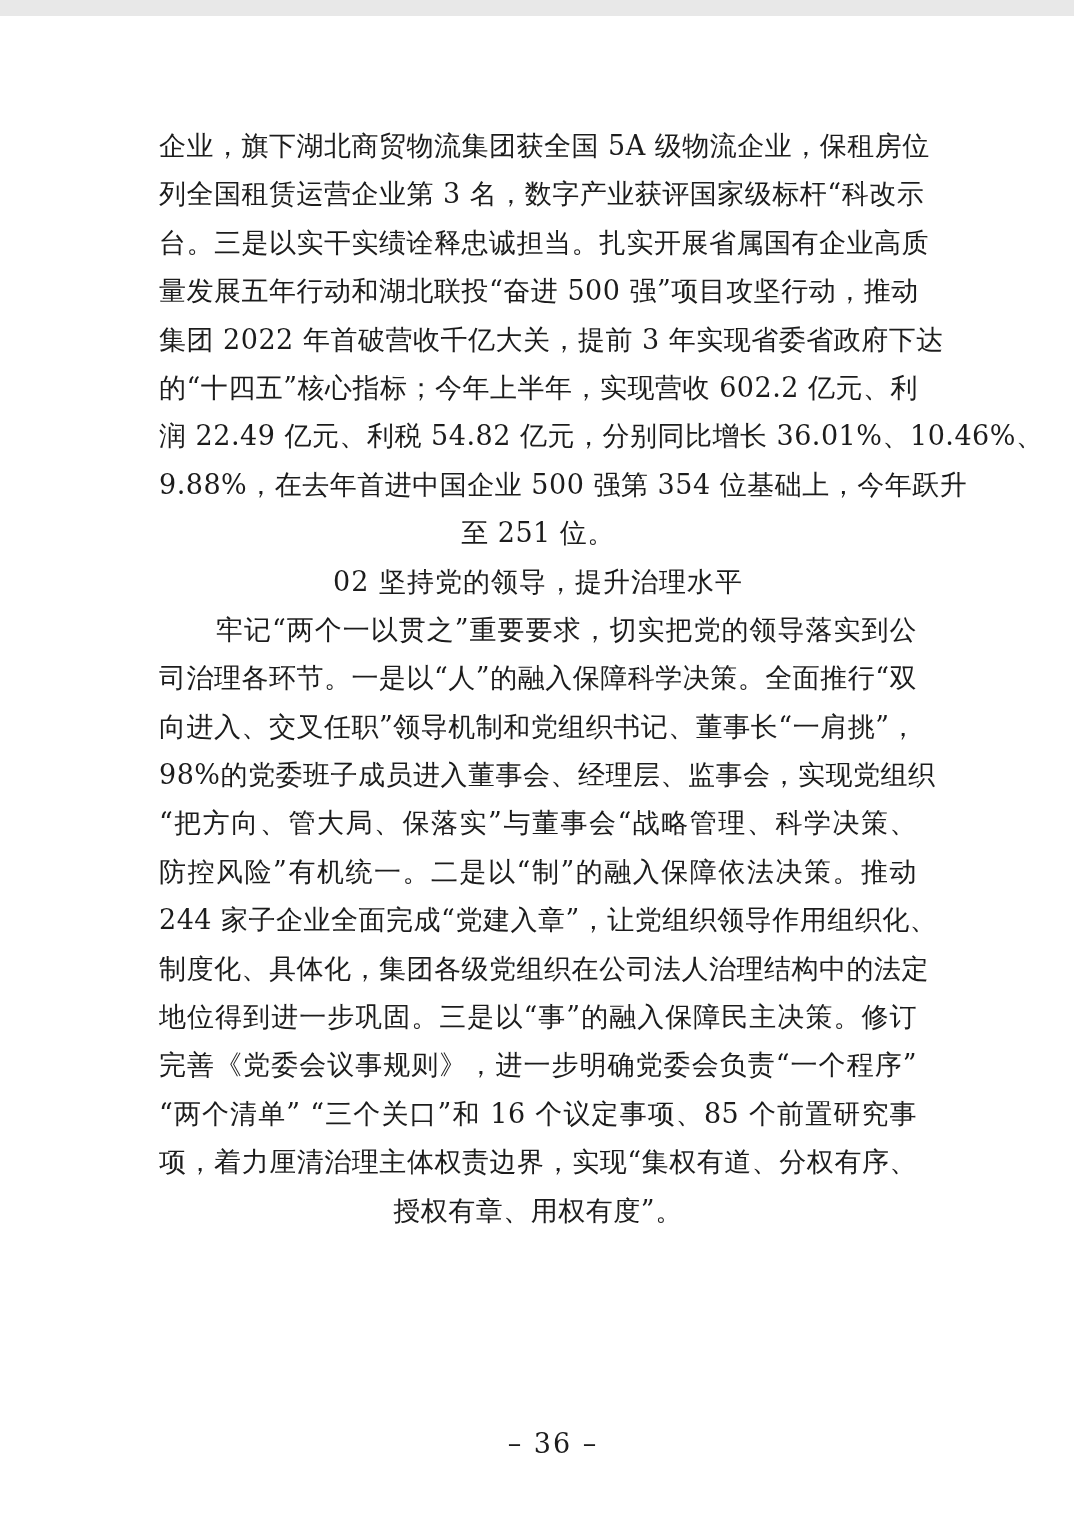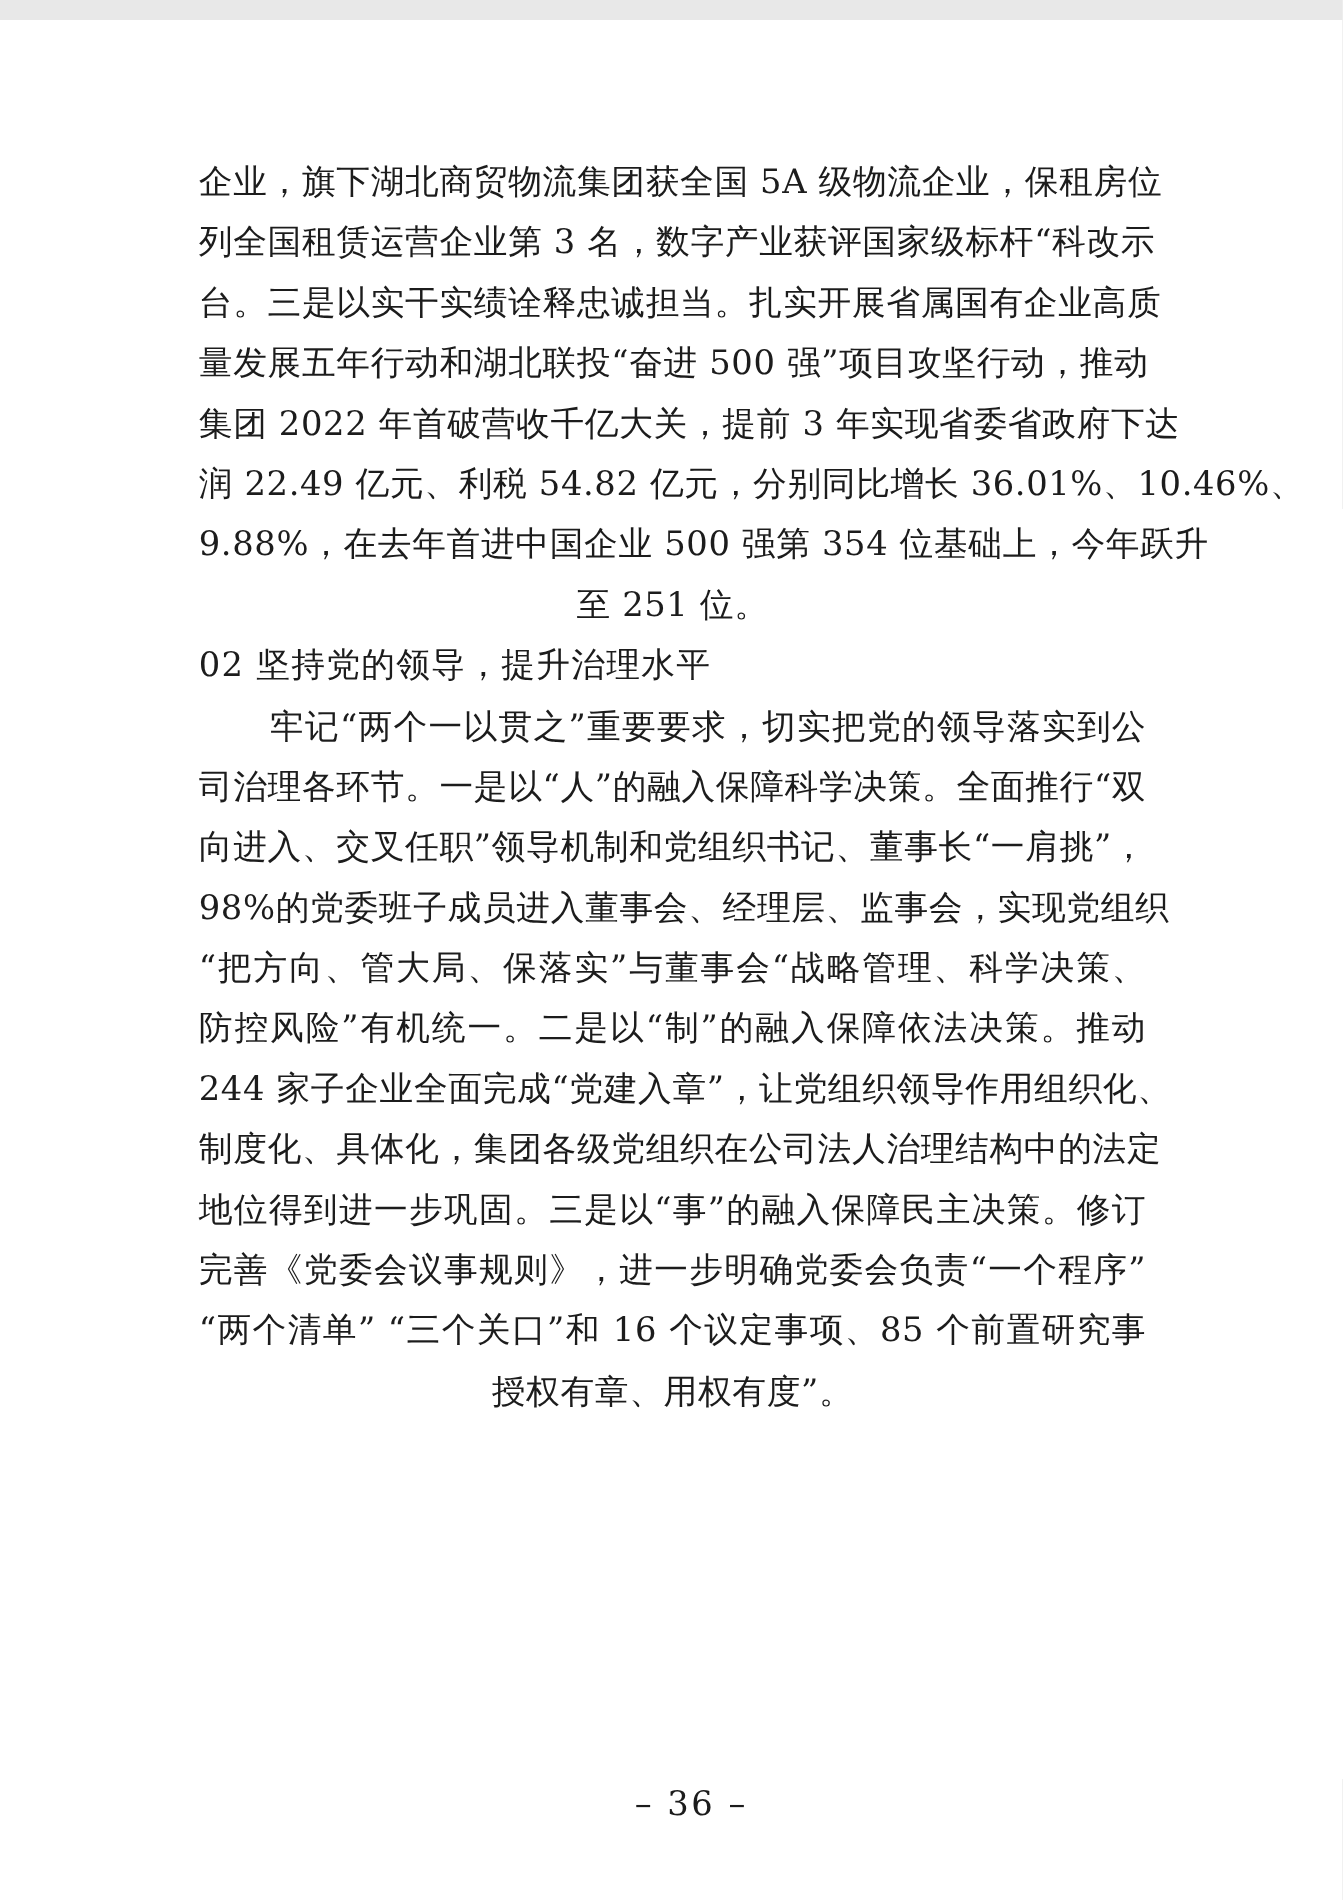--- a/index.html
+++ b/index.html
@@ -38,21 +38,21 @@
   }
   .line.indent {
     text-indent: 57px;
   }
   .heading {
     font-size: 27px;
     line-height: 48.4px;
     height: 48.4px;
     margin: 0;
     font-weight: normal;
-    text-align: left;
+    text-align: center;
     letter-spacing: 1px;
   }
   .footer {
     position: absolute;
     left: 16px;
     top: 1408px;
     width: 100%;
     text-align: center;
     font-size: 27px;
     line-height: 40px;
@@ -64,34 +64,36 @@
 <body>
 
 <div class="page">
   <div class="content">
     <div class="para">
         <div class="line fill">企业，旗下湖北商贸物流集团获全国 5A 级物流企业，保租房位</div>
         <div class="line fill">列全国租赁运营企业第 3 名，数字产业获评国家级标杆“科改示</div>
         <div class="line fill">台。三是以实干实绩诠释忠诚担当。扎实开展省属国有企业高质</div>
         <div class="line fill">量发展五年行动和湖北联投“奋进 500 强”项目攻坚行动，推动</div>
         <div class="line fill">集团 2022 年首破营收千亿大关，提前 3 年实现省委省政府下达</div>
+        <div class="line fill">的“十四五”核心指标；今年上半年，实现营收 602.2 亿元、利</div>
         <div class="line fill">润 22.49 亿元、利税 54.82 亿元，分别同比增长 36.01%、10.46%、</div>
         <div class="line fill">9.88%，在去年首进中国企业 500 强第 354 位基础上，今年跃升</div>
         <div class="line">至 251 位。</div>
       </div>
     <h2 class="heading">02 坚持党的领导，提升治理水平</h2>
     <div class="para">
         <div class="line fill indent">牢记“两个一以贯之”重要要求，切实把党的领导落实到公</div>
         <div class="line fill">司治理各环节。一是以“人”的融入保障科学决策。全面推行“双</div>
         <div class="line fill">向进入、交叉任职”领导机制和党组织书记、董事长“一肩挑”，</div>
         <div class="line fill">98%的党委班子成员进入董事会、经理层、监事会，实现党组织</div>
         <div class="line fill">“把方向、管大局、保落实”与董事会“战略管理、科学决策、</div>
         <div class="line fill">防控风险”有机统一。二是以“制”的融入保障依法决策。推动</div>
         <div class="line fill">244 家子企业全面完成“党建入章”，让党组织领导作用组织化、</div>
         <div class="line fill">制度化、具体化，集团各级党组织在公司法人治理结构中的法定</div>
         <div class="line fill">地位得到进一步巩固。三是以“事”的融入保障民主决策。修订</div>
         <div class="line fill">完善《党委会议事规则》，进一步明确党委会负责“一个程序”</div>
         <div class="line fill">“两个清单” “三个关口”和 16 个议定事项、85 个前置研究事</div>
+        <div class="line fill">项，着力厘清治理主体权责边界，实现“集权有道、分权有序、</div>
         <div class="line">授权有章、用权有度”。</div>
       </div>
   </div>
   <div class="footer">– 36 –</div>
 </div>
 
 </body></html>

